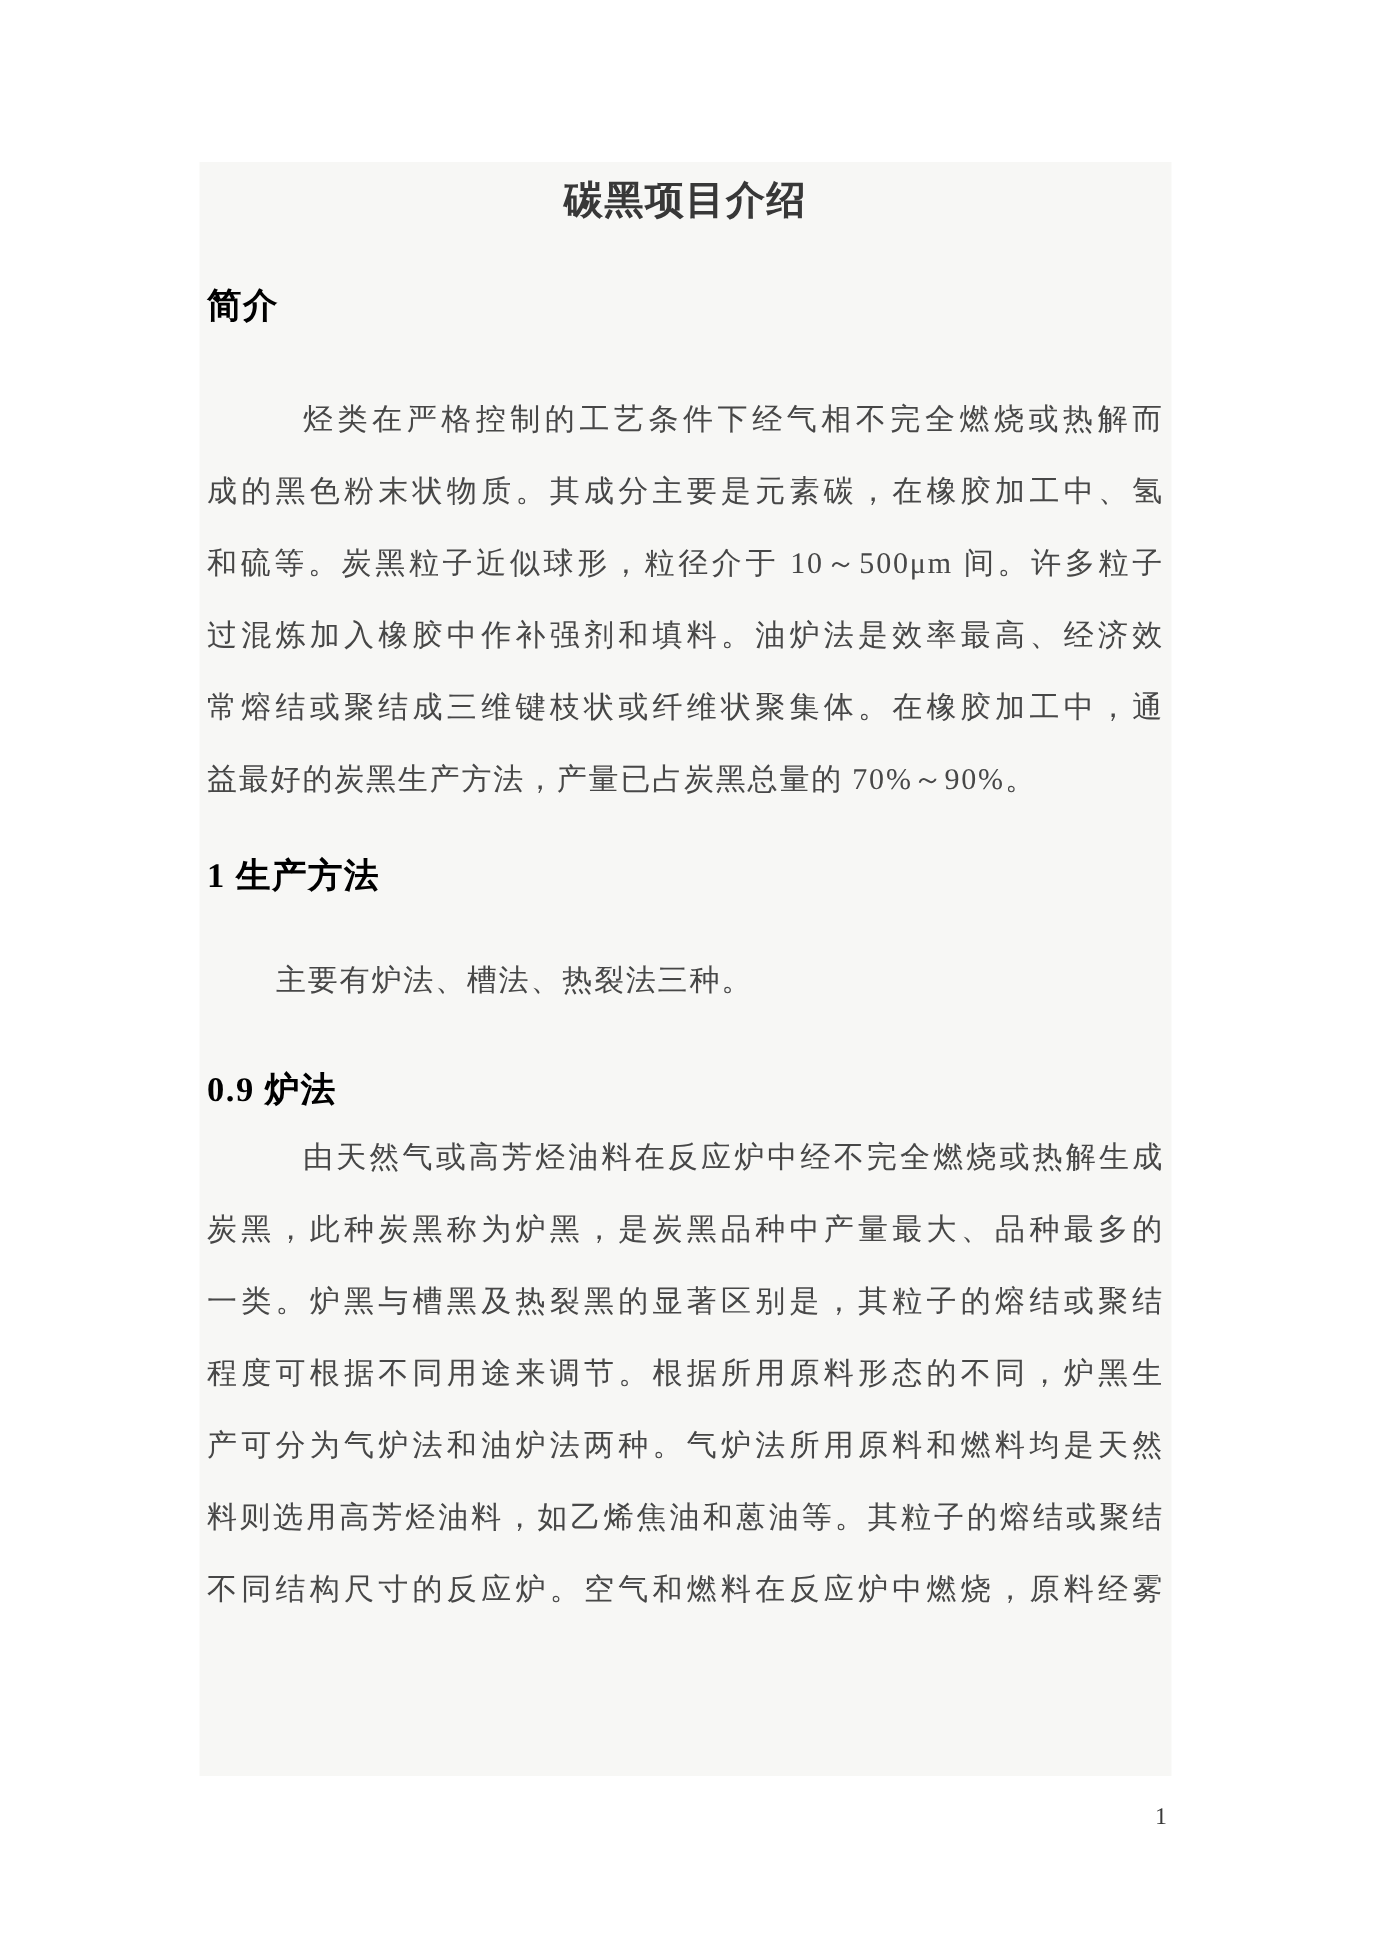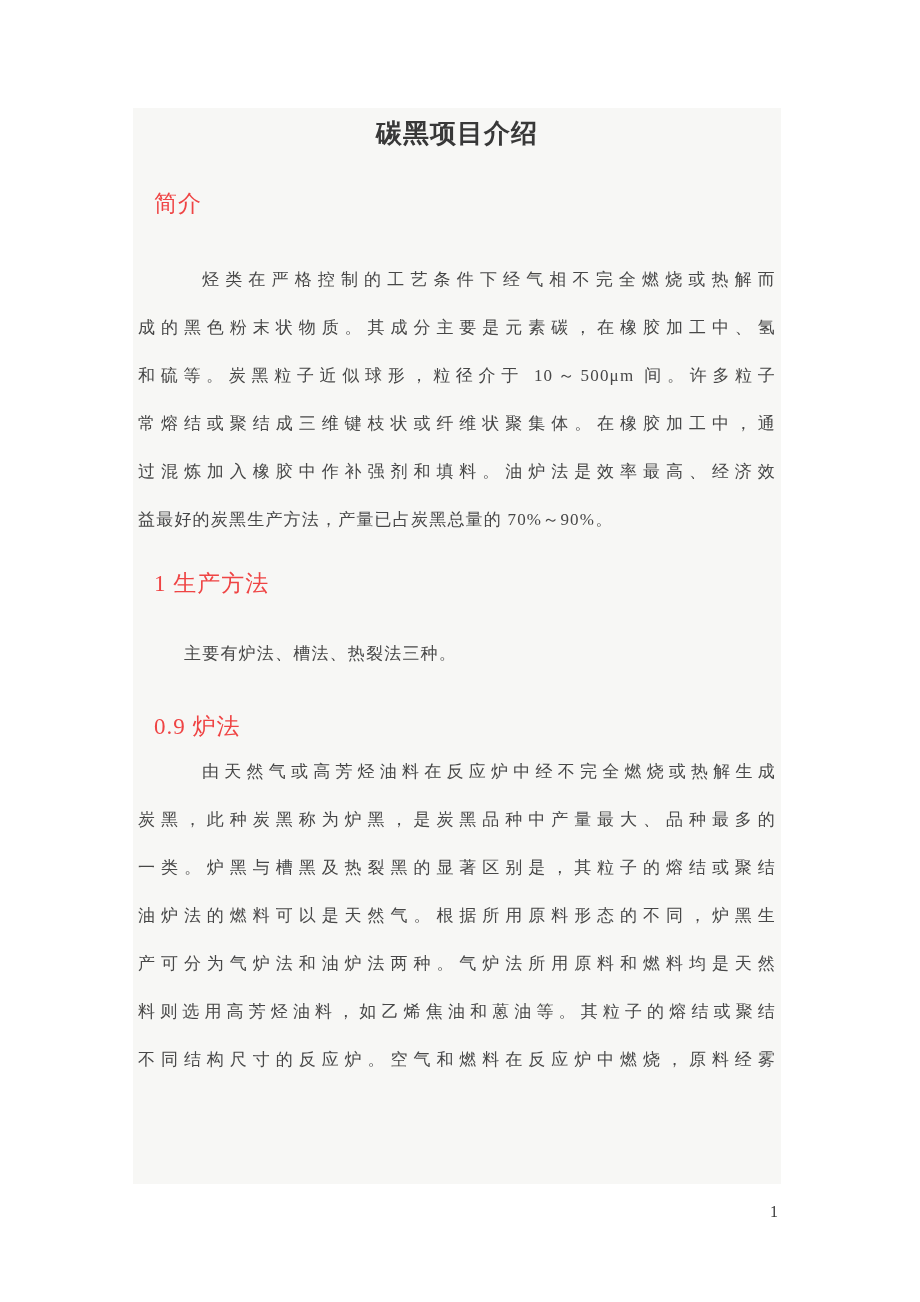--- a/index.html
+++ b/index.html
@@ -37,35 +37,35 @@
     left: 0;
     width: 100%;
     text-align: center;
     font-size: 26px;
     font-weight: 700;
     letter-spacing: 1px;
     color: #383838;
   }
   .h {
     position: absolute;
-    left: 16px;
+    left: 0;
     font-size: 23px;
-    font-weight: 400;
+    font-weight: 700;
     letter-spacing: 1px;
-    color: #ef4444;
+    color: #000000;
     white-space: nowrap;
   }
   .h-intro   { top: 80px; }
   .h-methods { top: 460px; }
   .h-furnace { top: 603px; }
   .para {
     position: absolute;
     left: 0;
     width: 638px;
-    font-size: 17px;
+    font-size: 20px;
     line-height: 48px;
     letter-spacing: 1.2px;
     color: #474747;
   }
   .p-intro   { top: 148px; }
   .p-methods { top: 522px; }
   .p-furnace { top: 640px; }
   .tline {
     height: 48px;
     overflow: hidden;
@@ -95,38 +95,38 @@
     <div class="scan-inner">
 
       <div class="doc-title">碳黑项目介绍</div>
 
       <div class="h h-intro">简介</div>
 
       <div class="para p-intro">
         <div class="tline ind-p">烃类在严格控制的工艺条件下经气相不完全燃烧或热解而</div>
         <div class="tline">成的黑色粉末状物质。其成分主要是元素碳，在橡胶加工中、氢</div>
         <div class="tline">和硫等。炭黑粒子近似球形，粒径介于 10～500μm 间。许多粒子</div>
+        <div class="tline">过混炼加入橡胶中作补强剂和填料。油炉法是效率最高、经济效</div>
         <div class="tline">常熔结或聚结成三维键枝状或纤维状聚集体。在橡胶加工中，通</div>
-        <div class="tline">过混炼加入橡胶中作补强剂和填料。油炉法是效率最高、经济效</div>
         <div class="tline no-j">益最好的炭黑生产方法，产量已占炭黑总量的 70%～90%。</div>
       </div>
 
       <div class="h h-methods">1 生产方法</div>
 
       <div class="para p-methods">
         <div class="tline no-j ind-m">主要有炉法、槽法、热裂法三种。</div>
       </div>
 
       <div class="h h-furnace">0.9 炉法</div>
 
       <div class="para p-furnace">
         <div class="tline ind-p">由天然气或高芳烃油料在反应炉中经不完全燃烧或热解生成</div>
         <div class="tline">炭黑，此种炭黑称为炉黑，是炭黑品种中产量最大、品种最多的</div>
         <div class="tline">一类。炉黑与槽黑及热裂黑的显著区别是，其粒子的熔结或聚结</div>
-        <div class="tline">油炉法的燃料可以是天然气。根据所用原料形态的不同，炉黑生</div>
+        <div class="tline">程度可根据不同用途来调节。根据所用原料形态的不同，炉黑生</div>
         <div class="tline">产可分为气炉法和油炉法两种。气炉法所用原料和燃料均是天然</div>
         <div class="tline">料则选用高芳烃油料，如乙烯焦油和蒽油等。其粒子的熔结或聚结</div>
         <div class="tline">不同结构尺寸的反应炉。空气和燃料在反应炉中燃烧，原料经雾</div>
       </div>
 
     </div>
   </div>
 
   <div class="page-num">1</div>
 

